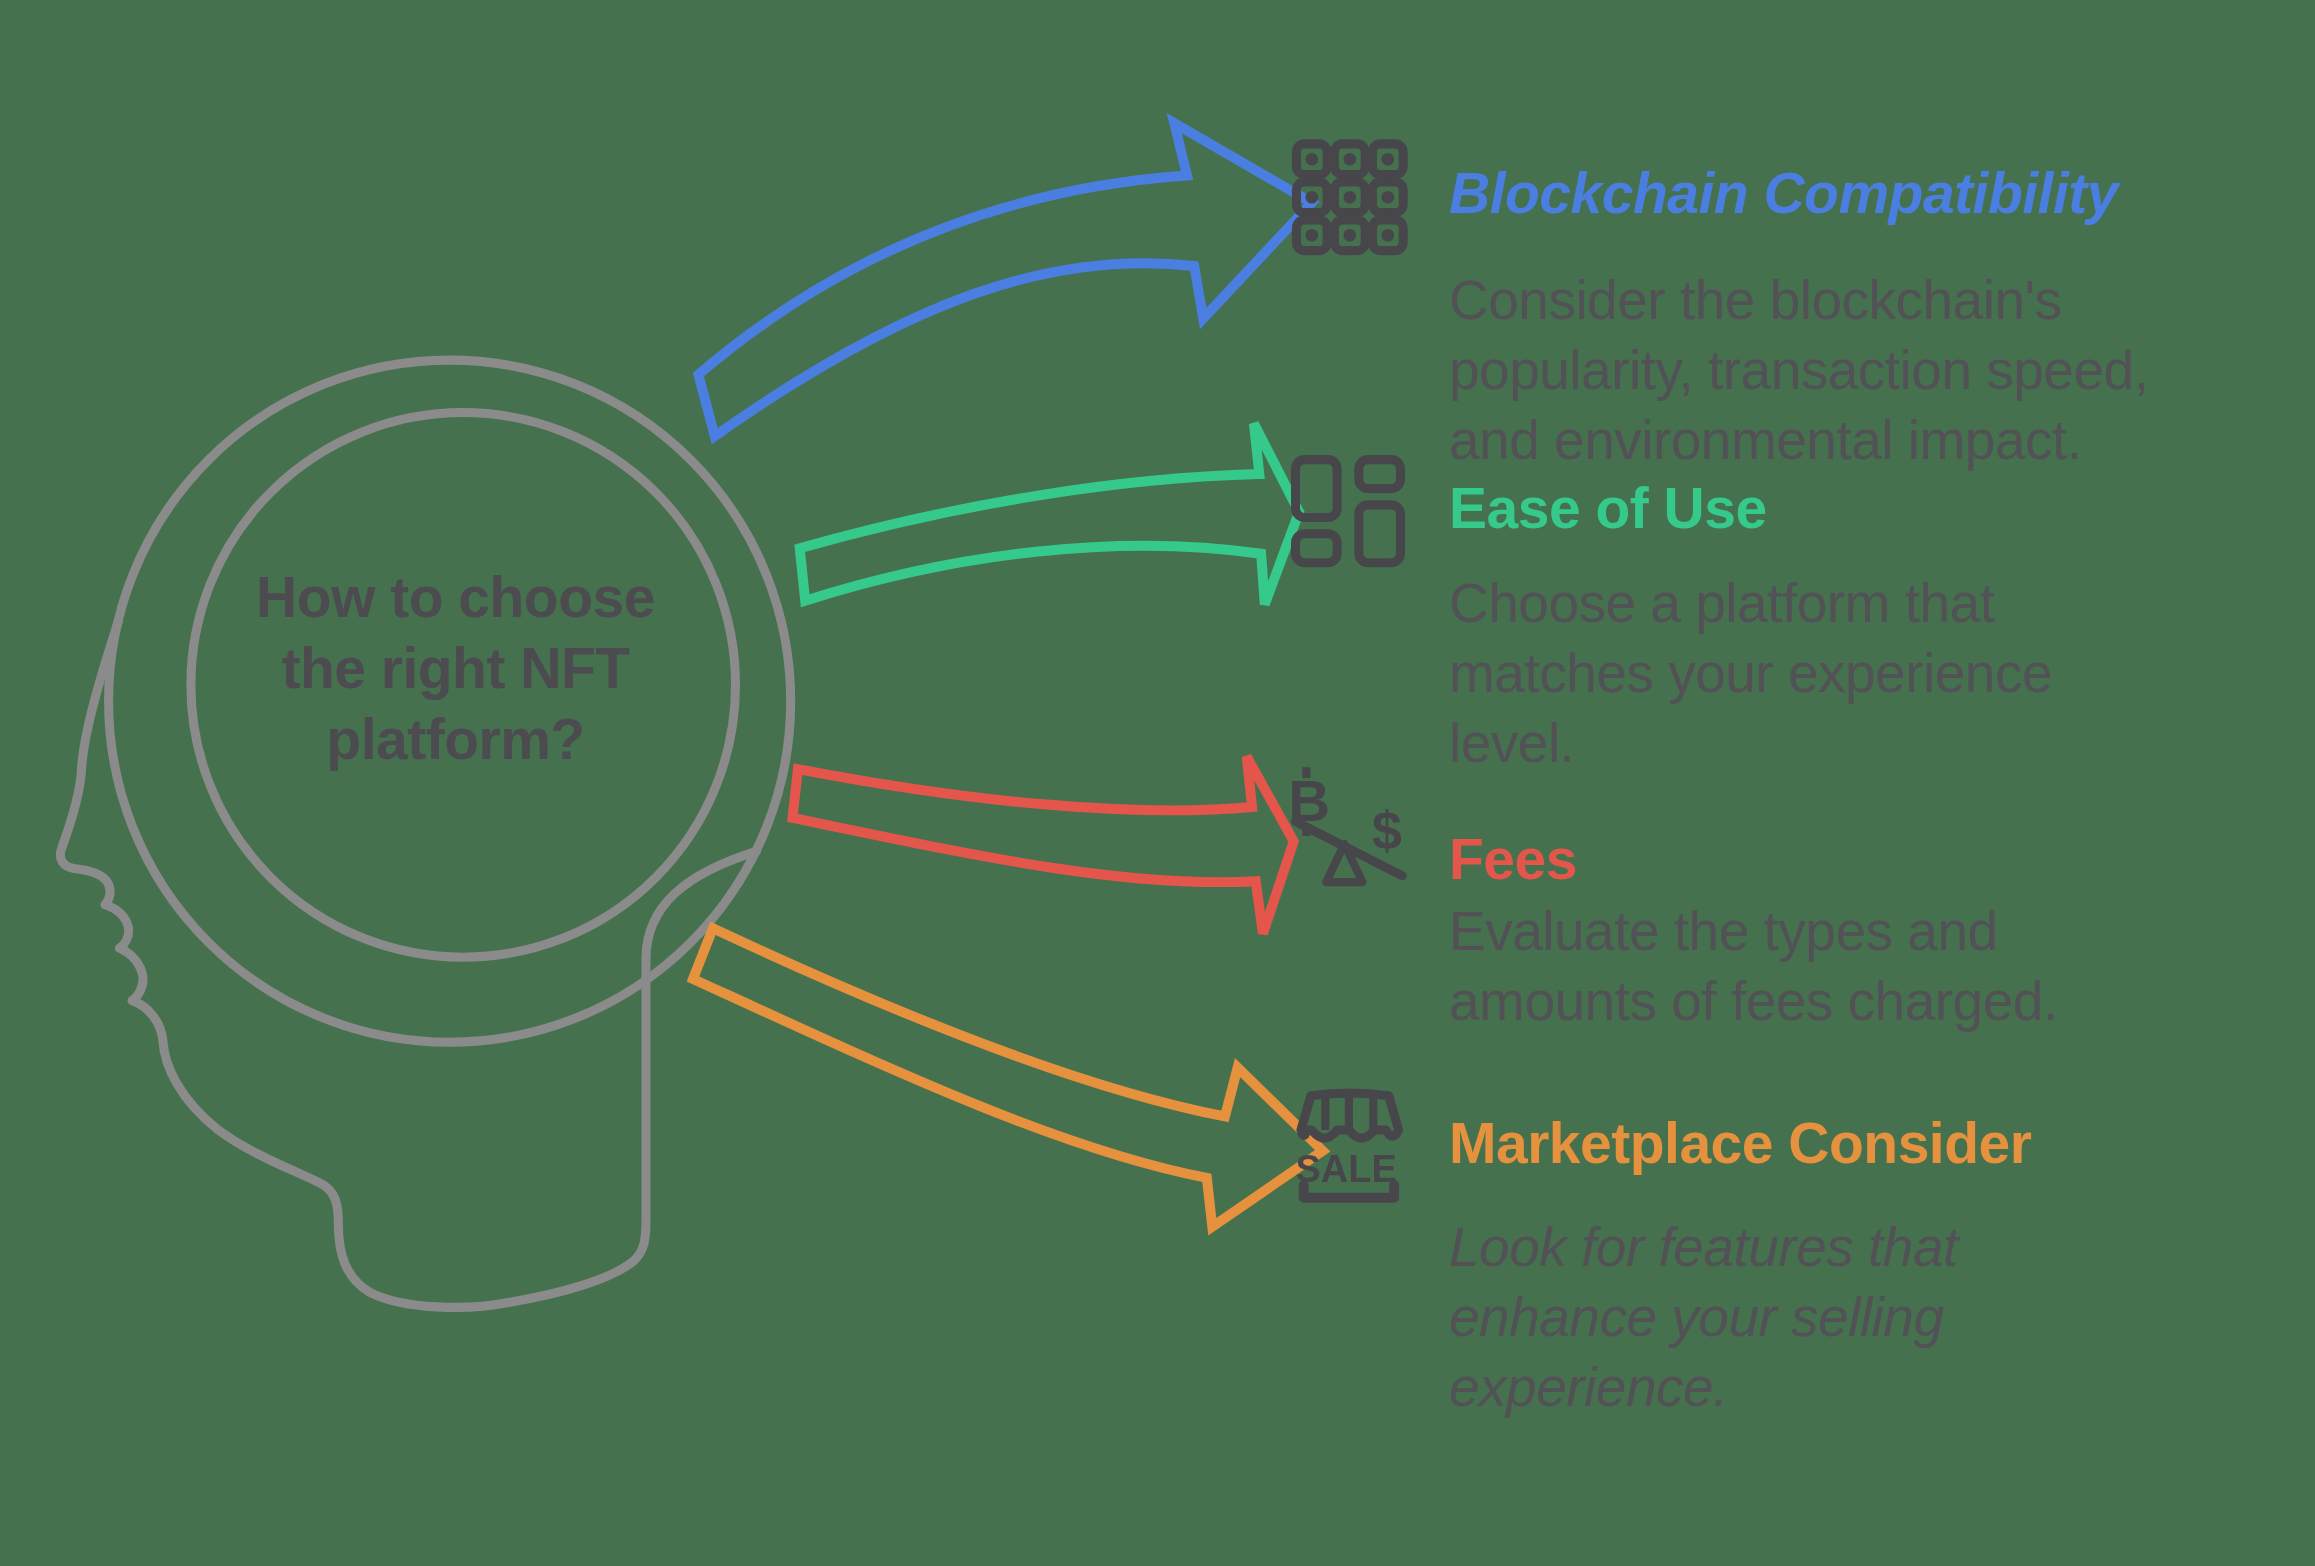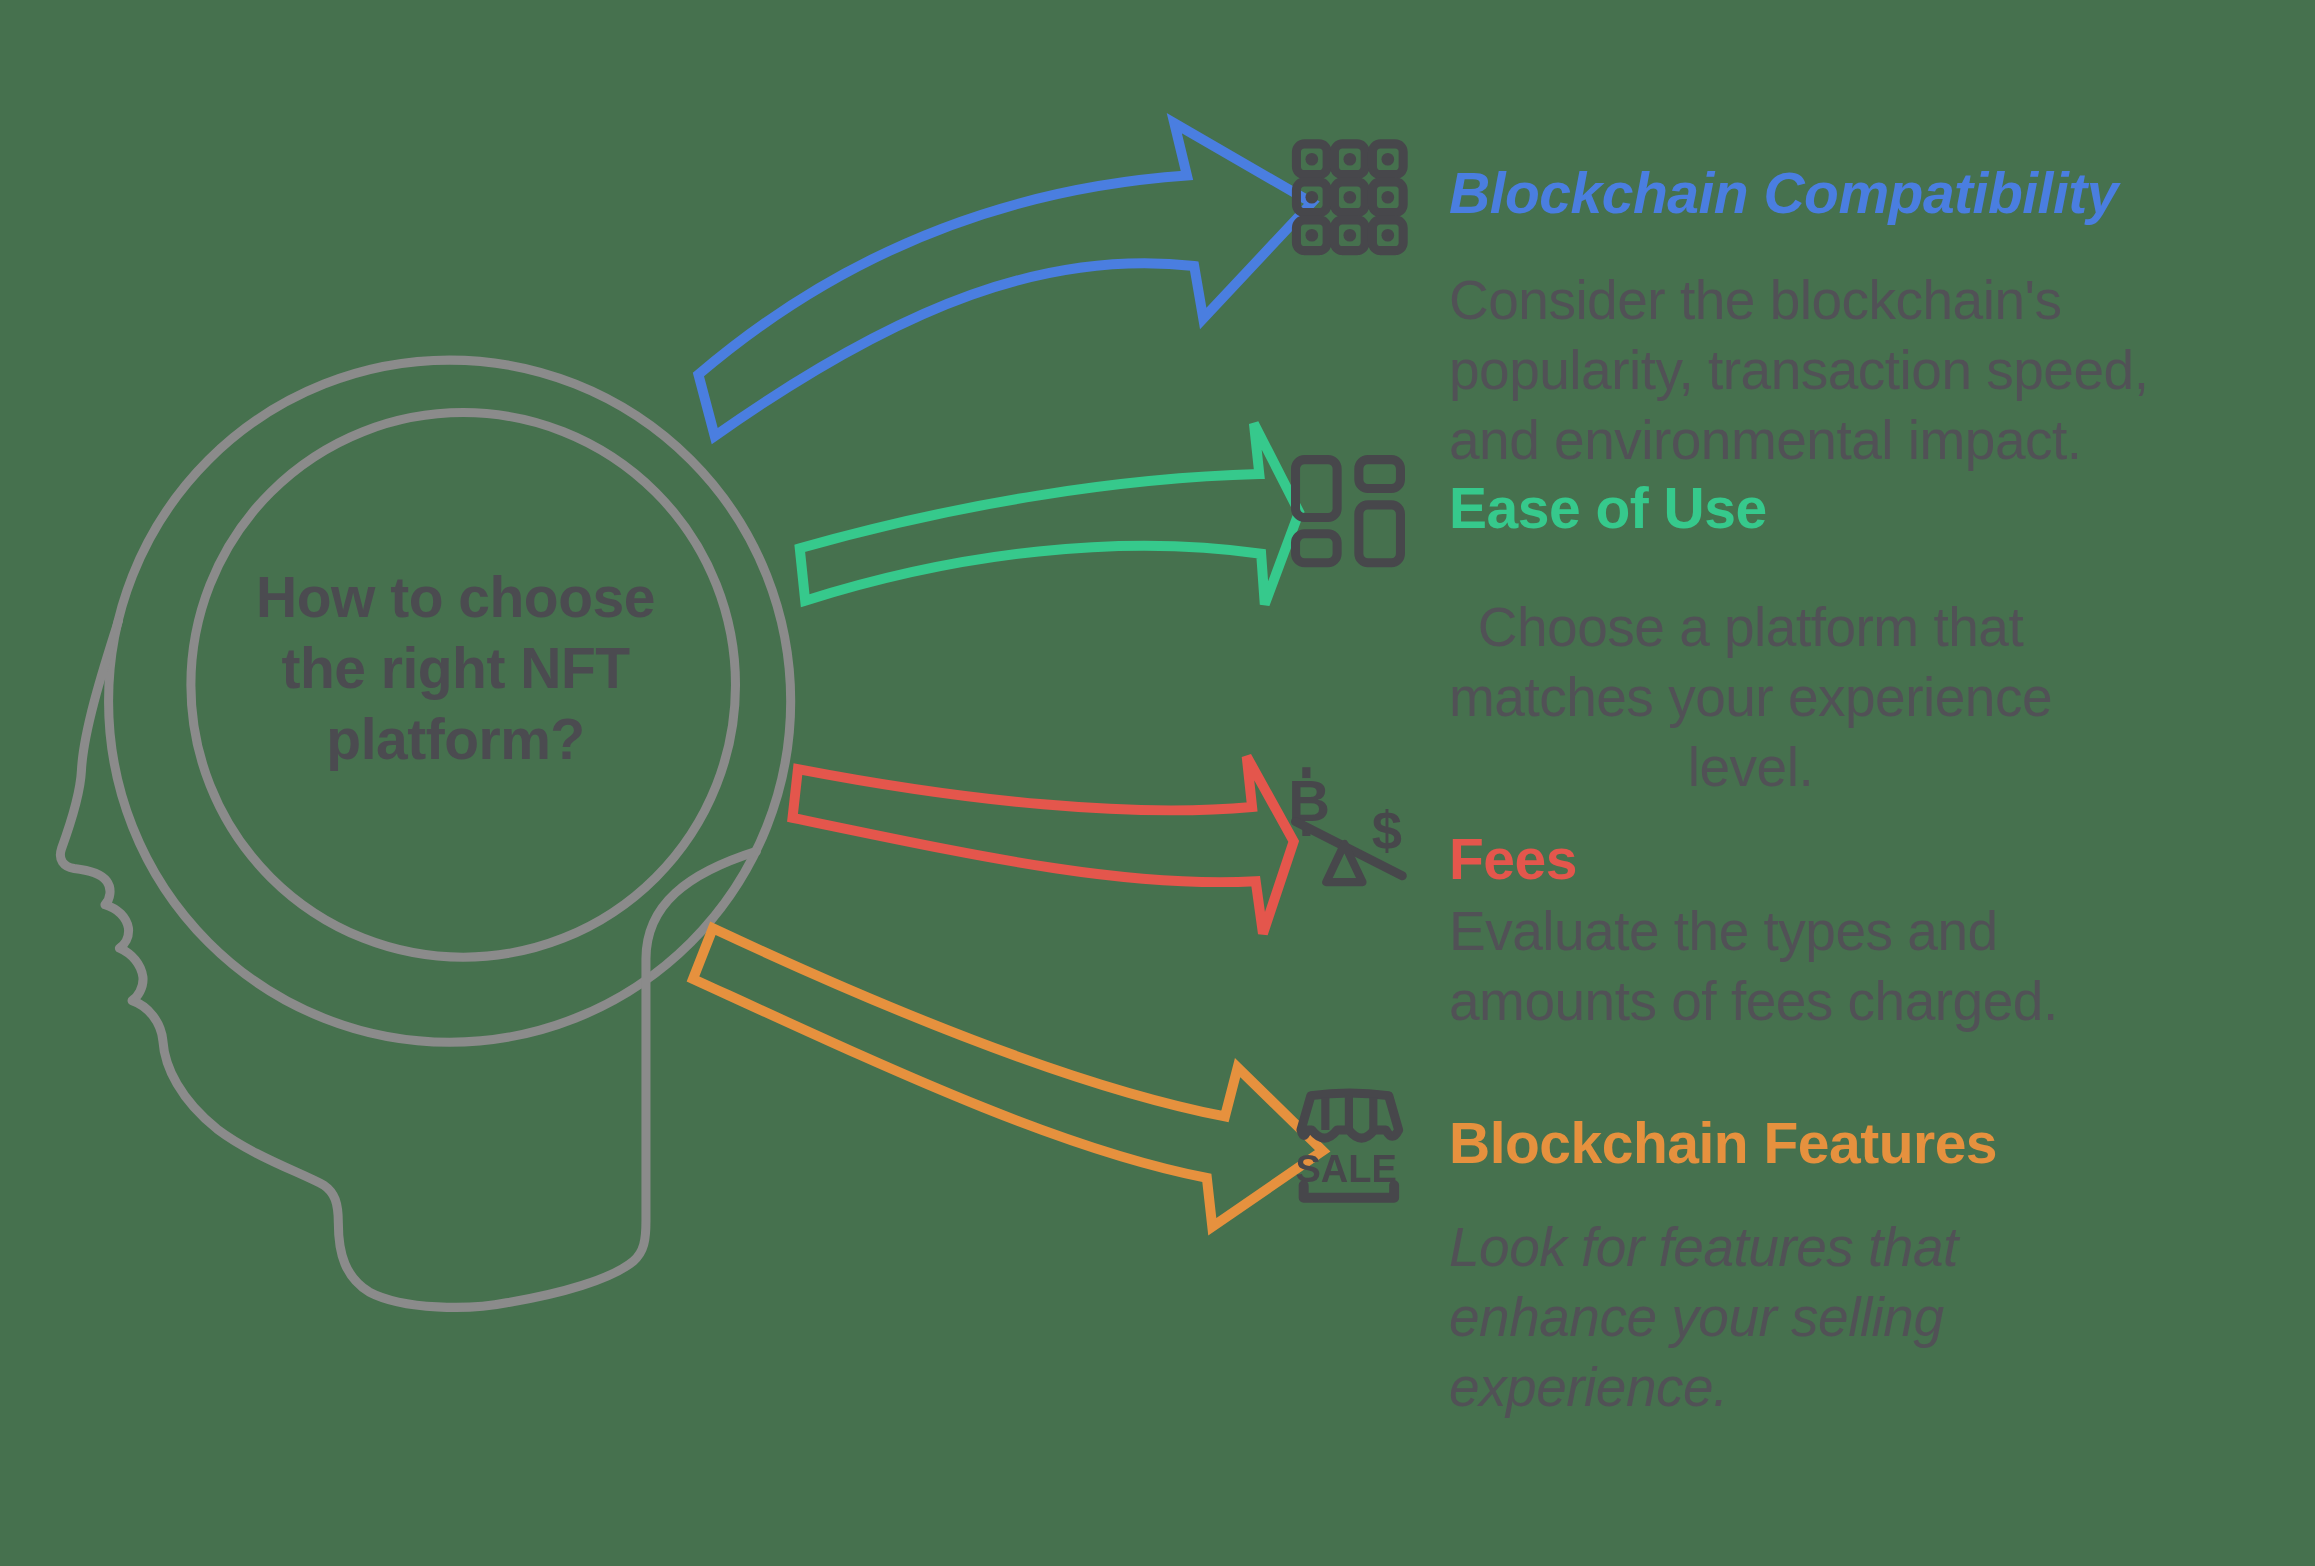--- a/index.html
+++ b/index.html
@@ -35,21 +35,21 @@
   }
   .section-desc{
     position:absolute;
     left:1449px;
     font-size:55px;line-height:70px;
     letter-spacing:-0.5px;
     color:#515156;
     white-space:pre-line;
   }
   .t1{top:158px;font-style:italic;} .d1{top:265px;}
-  .t2{top:473px;} .d2{top:592px;text-align:center;}
+  .t2{top:473px;} .d2{top:568px;}
   .t3{top:792px;} .d3{top:896px;}
   .t4{top:1108px;} .d4{top:1212px;font-style:italic;}
   .icon-stroke{stroke:#47474B;fill:none;stroke-width:10;}
   .icon-text{fill:#47474B;font-family:"Liberation Sans",sans-serif;font-weight:bold;}
 </style>
 </head>
 <body>
 
 <div id="stage">
 
@@ -186,19 +186,19 @@
 
   <h2 class="section-title t2" style="color: rgb(54, 201, 140);">Ease of Use</h2>
   <div class="section-desc d2">Choose a platform that
 matches your experience
 level.</div>
 
   <h2 class="section-title t3" style="color: rgb(228, 86, 76); margin-top: 32px;">Fees</h2>
   <div class="section-desc d3">Evaluate the types and
 amounts of fees charged.</div>
 
-  <h2 class="section-title t4" style="color: rgb(230, 145, 62);">Blockchain Features</h2>
+  <h2 class="section-title t4" style="color: rgb(230, 145, 62);">Marketplace Consider</h2>
   <div class="section-desc d4">Look for features that
 enhance your selling
 experience.</div>
 
 </div>
 
 
 </body></html>

